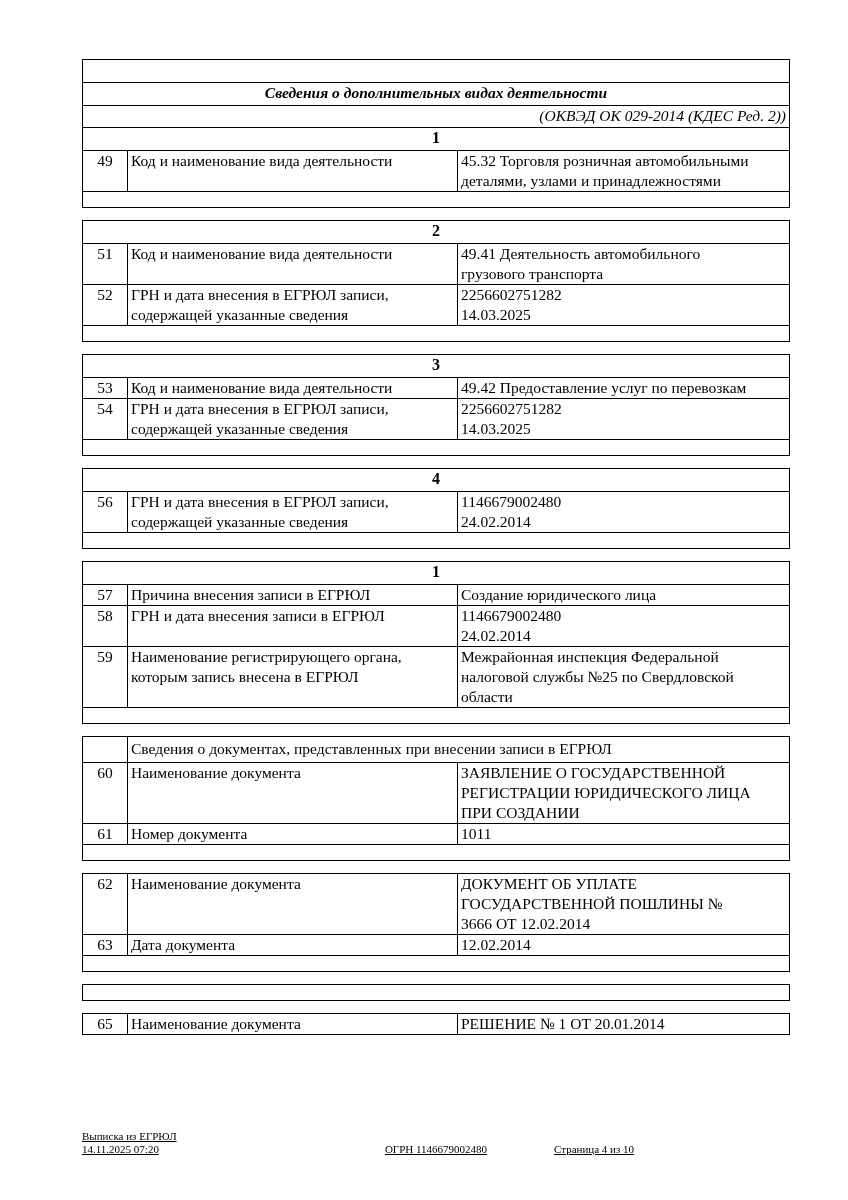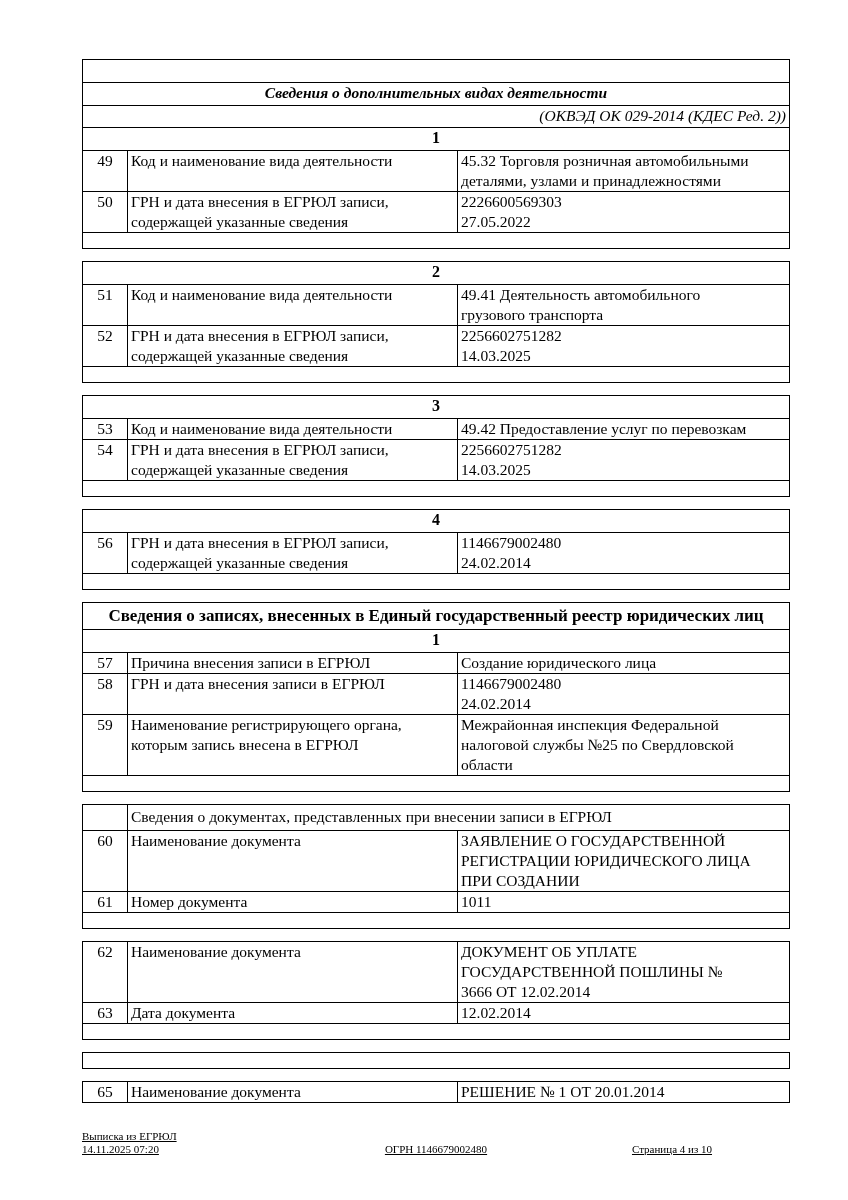--- a/index.html
+++ b/index.html
@@ -45,21 +45,21 @@
     left: 82px; top: 1130px;
     width: 708px;
     display: flex;
     align-items: flex-end;
     font-size: 11px;
     line-height: 12.5px;
     text-decoration: underline;
   }
   .f-left  { flex: 1; text-align: left; }
   .f-center{ flex: 1; text-align: center; }
-  .f-right { flex: 1; text-align: center; }
+  .f-right { flex: 1; text-align: left; }
 </style>
 </head>
 <body>
 
 <div class="tables">
 
   <table class="blk">
     <colgroup>
         <col class="c1">
         <col class="c2">
@@ -76,27 +76,20 @@
           <td colspan="3" class="hdr-i">(ОКВЭД ОК 029-2014 (КДЕС Ред. 2))</td>
         </tr>
     <tr>
           <td colspan="3" class="entry-num">1</td>
         </tr>
     <tr>
       <td class="num">49</td>
       <td>Код и наименование вида деятельности</td>
       <td>45.32 Торговля розничная автомобильными
 деталями, узлами и принадлежностями</td>
-    </tr>
-    <tr>
-      <td class="num">50</td>
-      <td>ГРН и дата внесения в ЕГРЮЛ записи,
-содержащей указанные сведения</td>
-      <td>2226600569303
-27.05.2022</td>
     </tr>
     <tr class="sep">
           <td colspan="3"></td>
         </tr>
   </tbody>
     </table>
 
   <table class="blk">
     <colgroup>
         <col class="c1">
@@ -177,23 +170,20 @@
   </tbody>
     </table>
 
   <table class="blk">
     <colgroup>
         <col class="c1">
         <col class="c2">
         <col>
       </colgroup>
     <tbody>
-        <tr>
-          <td colspan="3" class="hdr-b">Сведения о записях, внесенных в Единый государственный реестр юридических лиц</td>
-        </tr>
     <tr>
           <td colspan="3" class="entry-num">1</td>
         </tr>
     <tr>
       <td class="num">57</td>
       <td>Причина внесения записи в ЕГРЮЛ</td>
       <td>Создание юридического лица</td>
     </tr>
     <tr>
       <td class="num">58</td>

